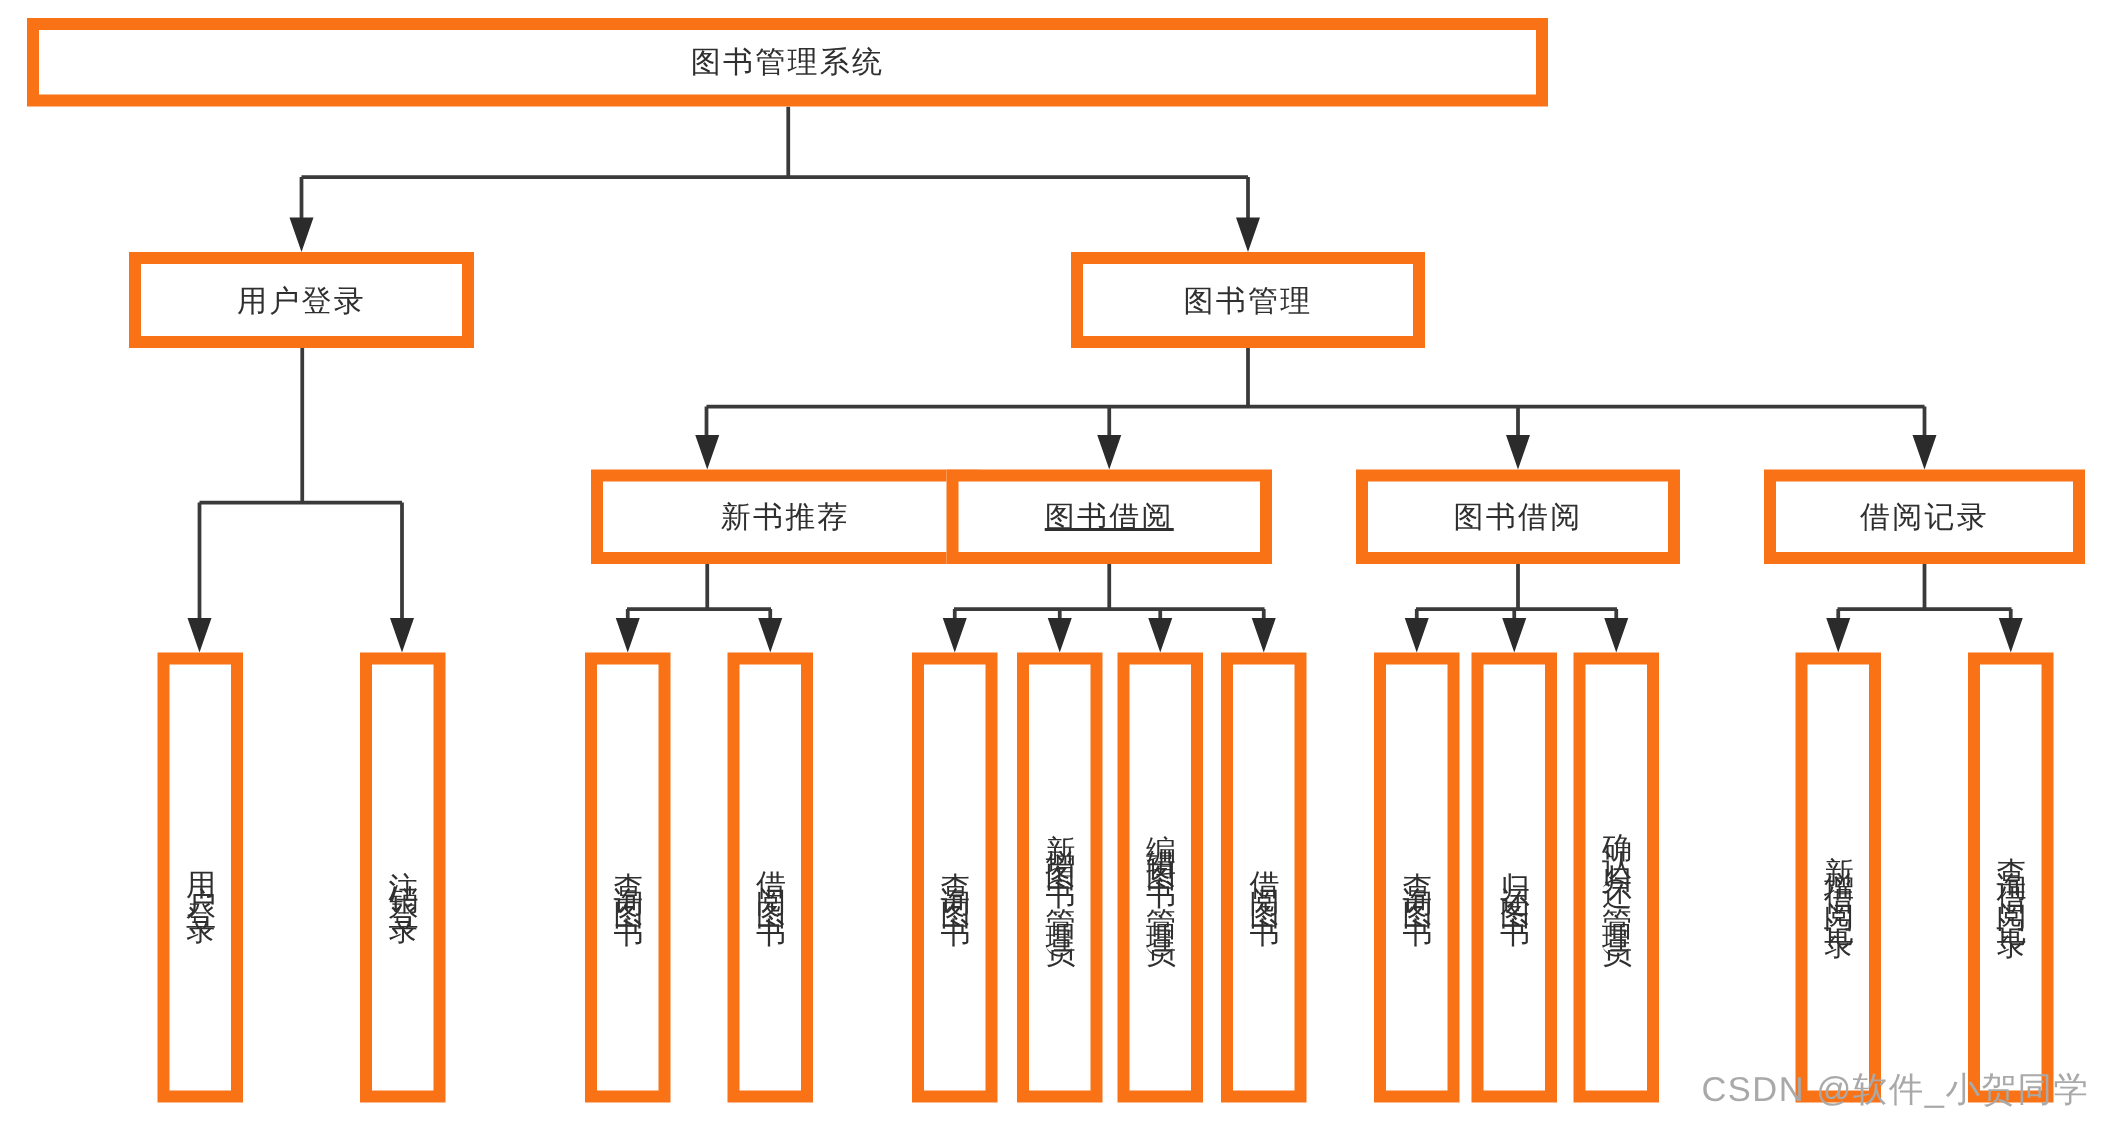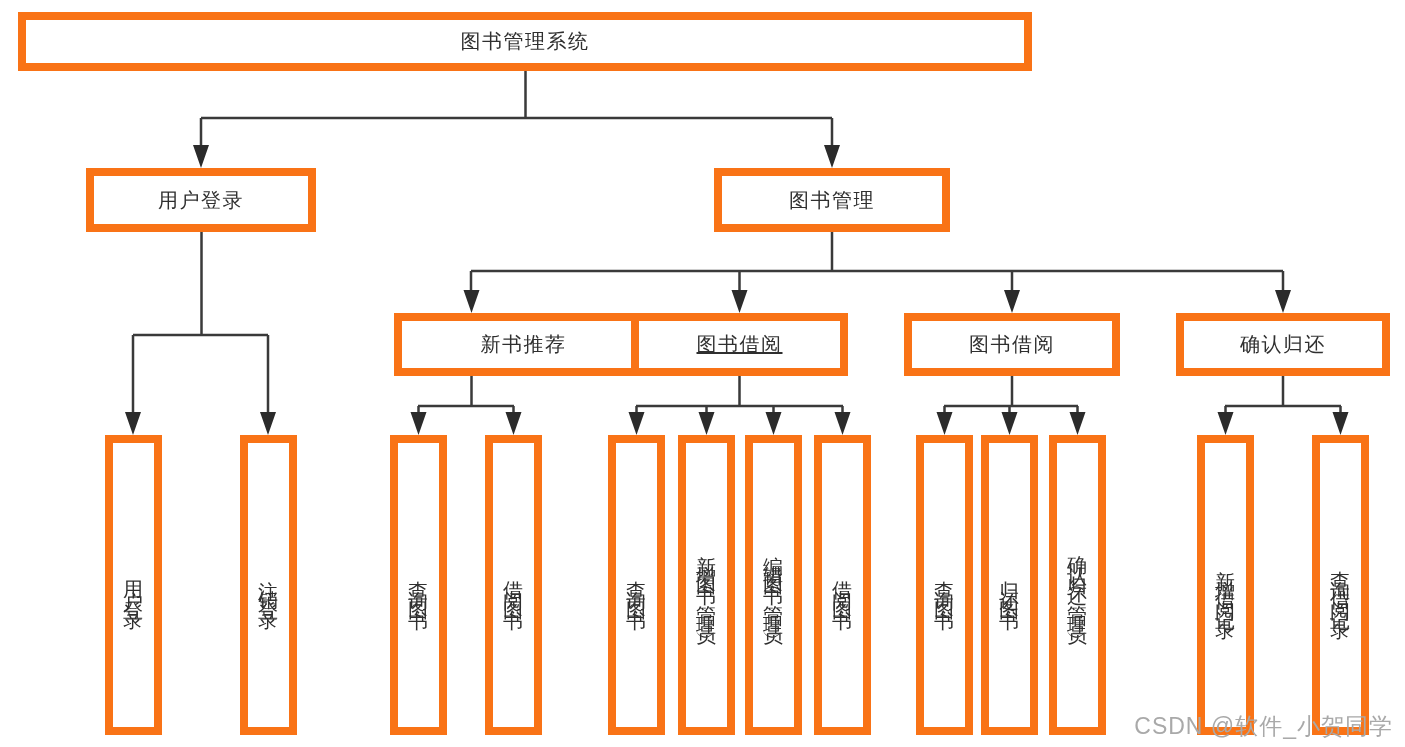--- a/index.html
+++ b/index.html
@@ -119,21 +119,21 @@
   <div class="node hnode" style="left:363px; top:313px; width:259px; height:63px;margin-left:31px;">
     <span class="lbl">新书推荐</span>
   </div>
   <div class="node hnode" style="left:631px; top:313px; width:217px; height:63px;text-decoration:underline;">
     <span class="lbl">图书借阅</span>
   </div>
   <div class="node hnode" style="left:904px; top:313px; width:216px; height:63px;">
     <span class="lbl">图书借阅</span>
   </div>
   <div class="node hnode" style="left:1176px; top:313px; width:214px; height:63px;">
-    <span class="lbl">确认归还</span>
+    <span class="lbl">借阅记录</span>
   </div>
 
   <div class="node vnode" style="left:105px; top:435px; width:57px; height:300px;">
     <span class="lbl">用户登录</span>
   </div>
   <div class="node vnode" style="left:240px; top:435px; width:57px; height:300px;">
     <span class="lbl">注销登录</span>
   </div>
 
   <div class="node vnode" style="left:390px; top:435px; width:57px; height:300px;">

